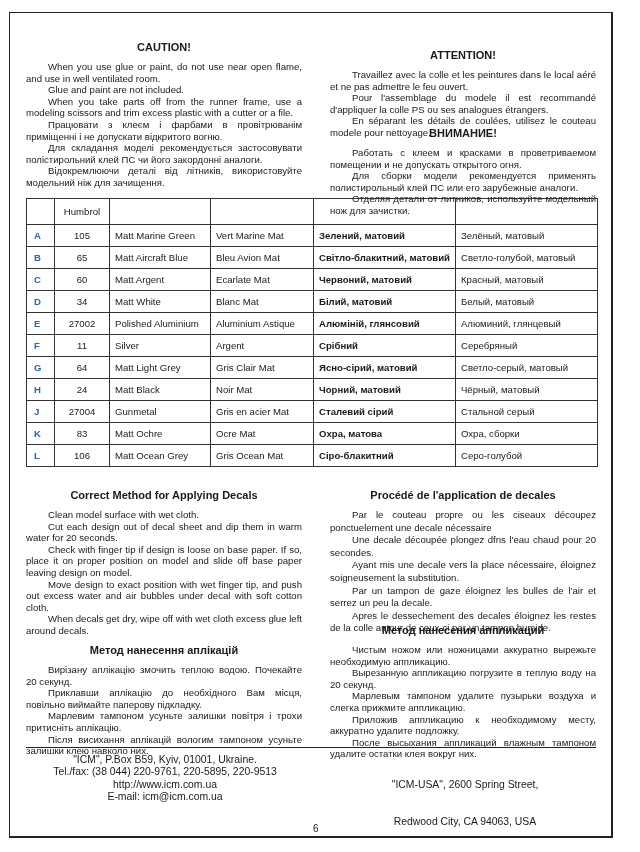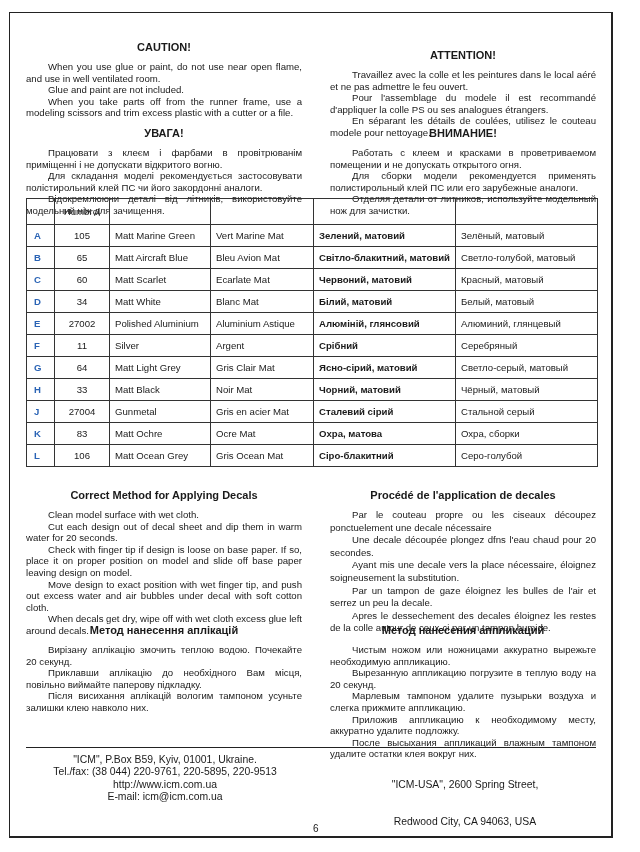--- a/index.html
+++ b/index.html
@@ -38,21 +38,20 @@
 </div>
 
 <div class="col right" style="top:41px;">
   <h3>ATTENTION!</h3>
   <p>Travaillez avec la colle et les peintures dans le local aéré et ne pas admettre le feu ouvert.</p>
   <p>Pour l'assemblage du modele il est recommandé d'appliquer la colle PS ou ses analogues étrangers.</p>
   <p>En séparant les détails de coulées, utilisez le couteau modele pour nettoyage.</p>
 </div>
 
 <div class="col left" style="top:119px;">
-  <h3>УВАГА!</h3>
   <p>Працювати з клеєм і фарбами в провітрюванім приміщенні і не допускати відкритого вогню.</p>
   <p>Для складання моделі рекомендується застосовувати полістирольний клей ПС чи його закордонні аналоги.</p>
   <p>Відокремлюючи деталі від літників, використовуйте модельний ніж для зачищення.</p>
 </div>
 
 <div class="col right" style="top:119px;">
   <h3>ВНИМАНИЕ!</h3>
   <p>Работать с клеем и красками в проветриваемом помещении и не допускать открытого огня.</p>
   <p>Для сборки модели рекомендуется применять полистирольный клей ПС или его зарубежные аналоги.</p>
   <p>Отделяя детали от литников, используйте модельный нож для зачистки.</p>
@@ -80,21 +79,21 @@
         <td class="letter" style="color: rgb(43, 100, 181);">B</td>
         <td class="code">65</td>
         <td class="en">Matt Aircraft Blue</td>
         <td class="fr">Bleu Avion Mat</td>
         <td class="ua">Світло-блакитний, матовий</td>
         <td class="ru">Светло-голубой, матовый</td>
       </tr>
       <tr>
         <td class="letter" style="color: rgb(43, 100, 181);">C</td>
         <td class="code">60</td>
-        <td class="en">Matt Scarlet</td>
+        <td class="en">Matt Argent</td>
         <td class="fr">Ecarlate Mat</td>
         <td class="ua">Червоний, матовий</td>
         <td class="ru">Красный, матовый</td>
       </tr>
       <tr>
         <td class="letter" style="color: rgb(43, 100, 181);">D</td>
         <td class="code">34</td>
         <td class="en">Matt White</td>
         <td class="fr">Blanc Mat</td>
         <td class="ua">Білий, матовий</td>
@@ -119,21 +118,21 @@
       <tr>
         <td class="letter" style="color: rgb(43, 100, 181);">G</td>
         <td class="code">64</td>
         <td class="en">Matt Light Grey</td>
         <td class="fr">Gris Clair Mat</td>
         <td class="ua">Ясно-сірий, матовий</td>
         <td class="ru">Светло-серый, матовый</td>
       </tr>
       <tr>
         <td class="letter" style="color: rgb(43, 100, 181);">H</td>
-        <td class="code">33</td>
+        <td class="code">24</td>
         <td class="en">Matt Black</td>
         <td class="fr">Noir Mat</td>
         <td class="ua">Чорний, матовий</td>
         <td class="ru">Чёрный, матовый</td>
       </tr>
       <tr>
         <td class="letter" style="color: rgb(43, 100, 181);">J</td>
         <td class="code">27004</td>
         <td class="en">Gunmetal</td>
         <td class="fr">Gris en acier Mat</td>
@@ -170,24 +169,25 @@
 
 <div class="col right" style="top:481px; line-height:12.6px;">
   <h3>Procédé de l'application de decales</h3>
   <p>Par le couteau propre ou les ciseaux découpez ponctuelement une decale nécessaire</p>
   <p>Une decale découpée plongez dfns l'eau chaud pour 20 secondes.</p>
   <p>Ayant mis une decale vers la place nécessaire, éloignez soigneusement la substitution.</p>
   <p>Par un tampon de gaze éloignez les bulles de l'air et serrez un peu la decale.</p>
   <p>Apres le dessechement des decales éloignez les restes de la colle autour de ceux-ci par un tampon humide.</p>
 </div>
 
-<div class="col left" style="top:616px;">
+<div class="col left" style="top:636px;">
   <h3>Метод нанесення аплікацій</h3>
   <p>Вирізану аплікацію змочить теплою водою. Почекайте 20 секунд.</p>
   <p>Приклавши аплікацію до необхідного Вам місця, повільно виймайте паперову підкладку.</p>
+  <p>Марлевим тампоном усуньте залишки повітря і трохи притисніть аплікацію.</p>
   <p>Після висихання аплікацій вологим тампоном усуньте залишки клею навколо них.</p>
 </div>
 
 <div class="col right" style="top:616px;">
   <h3>Метод нанесения аппликаций</h3>
   <p>Чистым ножом или ножницами аккуратно вырежьте необходимую аппликацию.</p>
   <p>Вырезанную аппликацию погрузите в теплую воду на 20 секунд.</p>
   <p>Марлевым тампоном удалите пузырьки воздуха и слегка прижмите аппликацию.</p>
   <p>Приложив аппликацию к необходимому месту, аккуратно удалите подложку.</p>
   <p>После высыхания аппликаций влажным тампоном удалите остатки клея вокруг них.</p>

